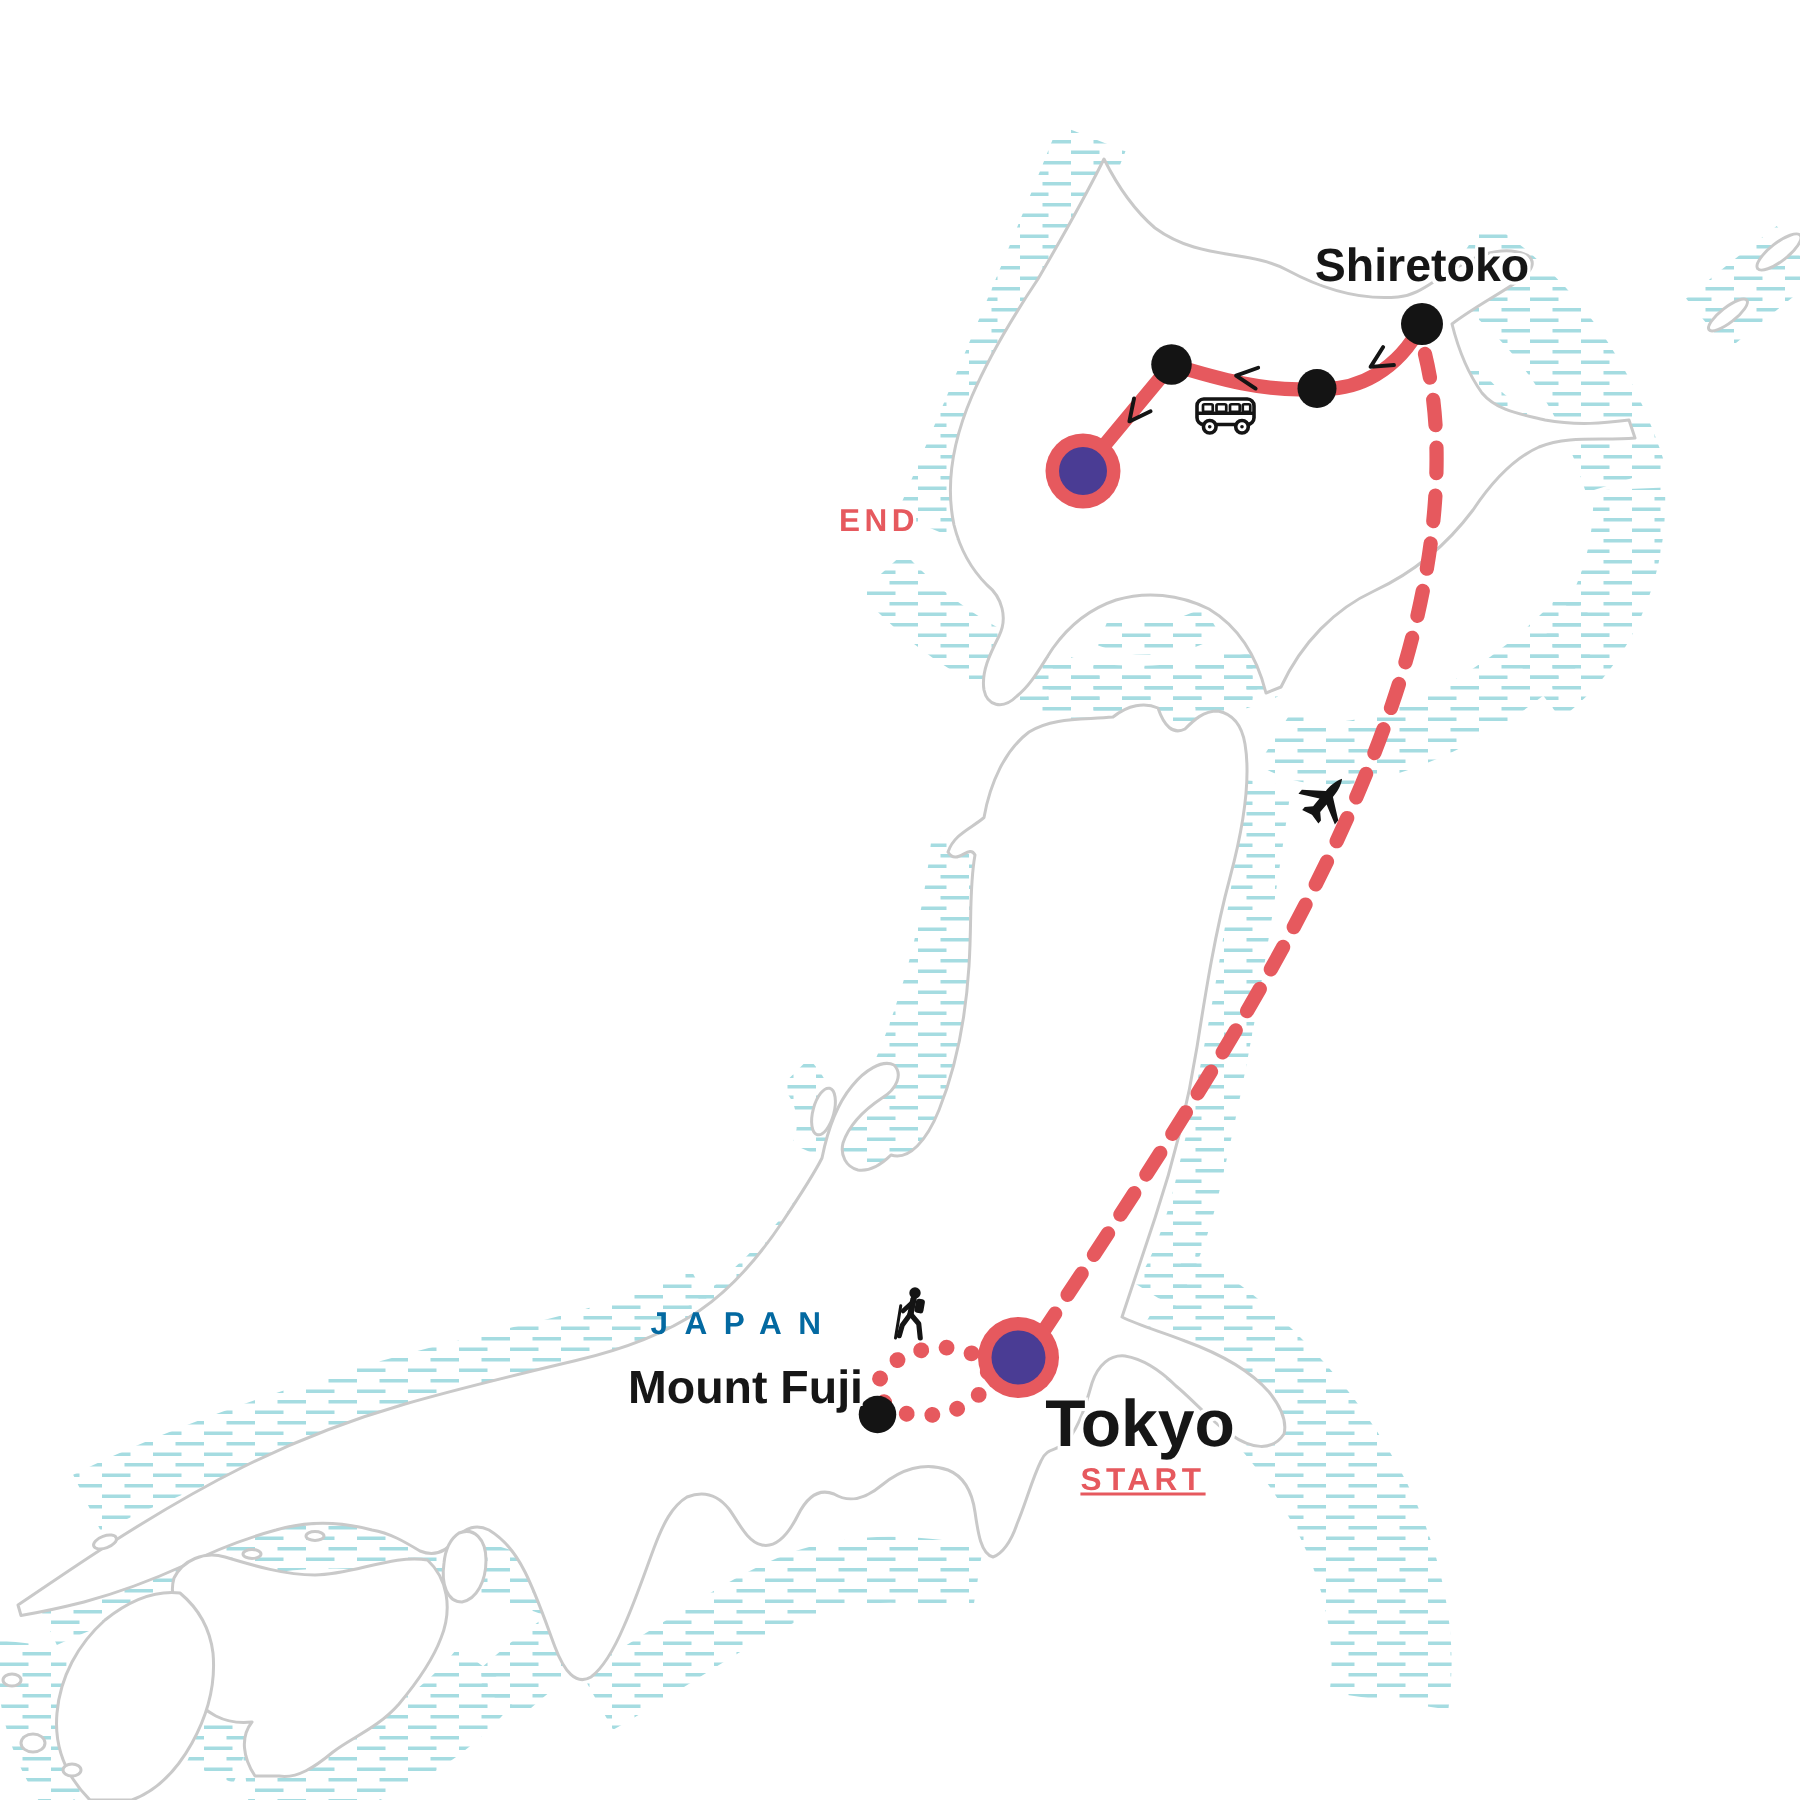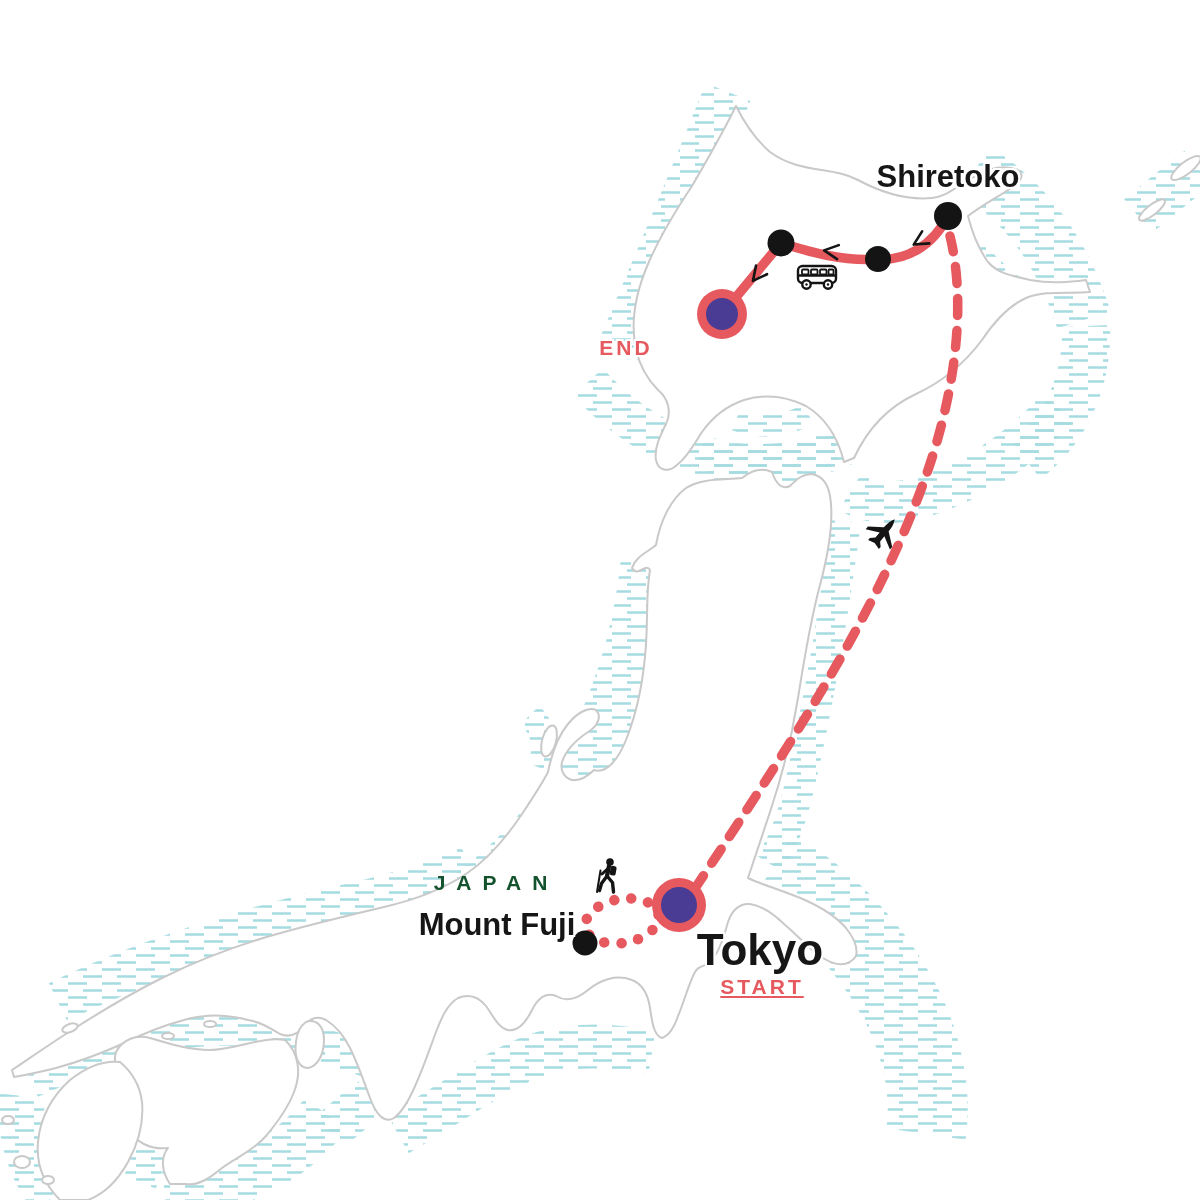--- a/index.html
+++ b/index.html
@@ -8,21 +8,21 @@
     background:#ffffff;font-family:"Liberation Sans",sans-serif;
   }
   .stage svg.mapart{position:absolute;left:0;top:0;}
   .lbl{position:absolute;transform:translate(-50%,-50%);white-space:nowrap;
        color:#161616;font-weight:700;
        text-shadow:-2px -2px 0 #fff,2px -2px 0 #fff,-2px 2px 0 #fff,2px 2px 0 #fff,
                    0 -2px 0 #fff,0 2px 0 #fff,-2px 0 0 #fff,2px 0 0 #fff;}
   .city-lg{font-size:44px;letter-spacing:0px;}
   .city-sm{font-size:31px;}
   .tag{font-size:21px;color:#E6595E;letter-spacing:3px;font-weight:700;}
-  .country{font-size:21px;color:#14532d;letter-spacing:11px;font-weight:600;
+  .country{font-size:21px;color:#0369a1;letter-spacing:11px;font-weight:600;
            text-shadow:none;}
   .wrap2{white-space:normal;width:130px;text-align:center;line-height:1.06;}
 </style>
 </head>
 <body>
 
 <div class="stage">
 
 <svg class="mapart" width="1200" height="1200" viewBox="0 0 1200 1200">
   <defs>
@@ -245,21 +245,21 @@
     </g>
     <g>
       <circle cx="679" cy="905" r="27" fill="#E6595E"></circle>
       <circle cx="679" cy="905" r="18" fill="#4A3C94"></circle>
     </g>
   </g>
 </svg>
 
 <div class="lbl country" style="left:496px;top:883px;">JAPAN</div>
 
-<div class="lbl tag" style="left:586px;top:348px;margin-left:40px;">END</div>
+<div class="lbl tag" style="left:586px;top:348px;">END</div>
 
 
 <div class="lbl city-sm" style="left:948px;top:177px;">Shiretoko</div>
 
 
 <div class="lbl city-sm" style="left:497px;top:925px;">Mount Fuji</div>
 
 <div class="lbl city-lg" style="left:760px;top:950px;">Tokyo</div>
 <div class="lbl tag" style="left:762px;top:987px;text-decoration:underline;">START</div>
 

